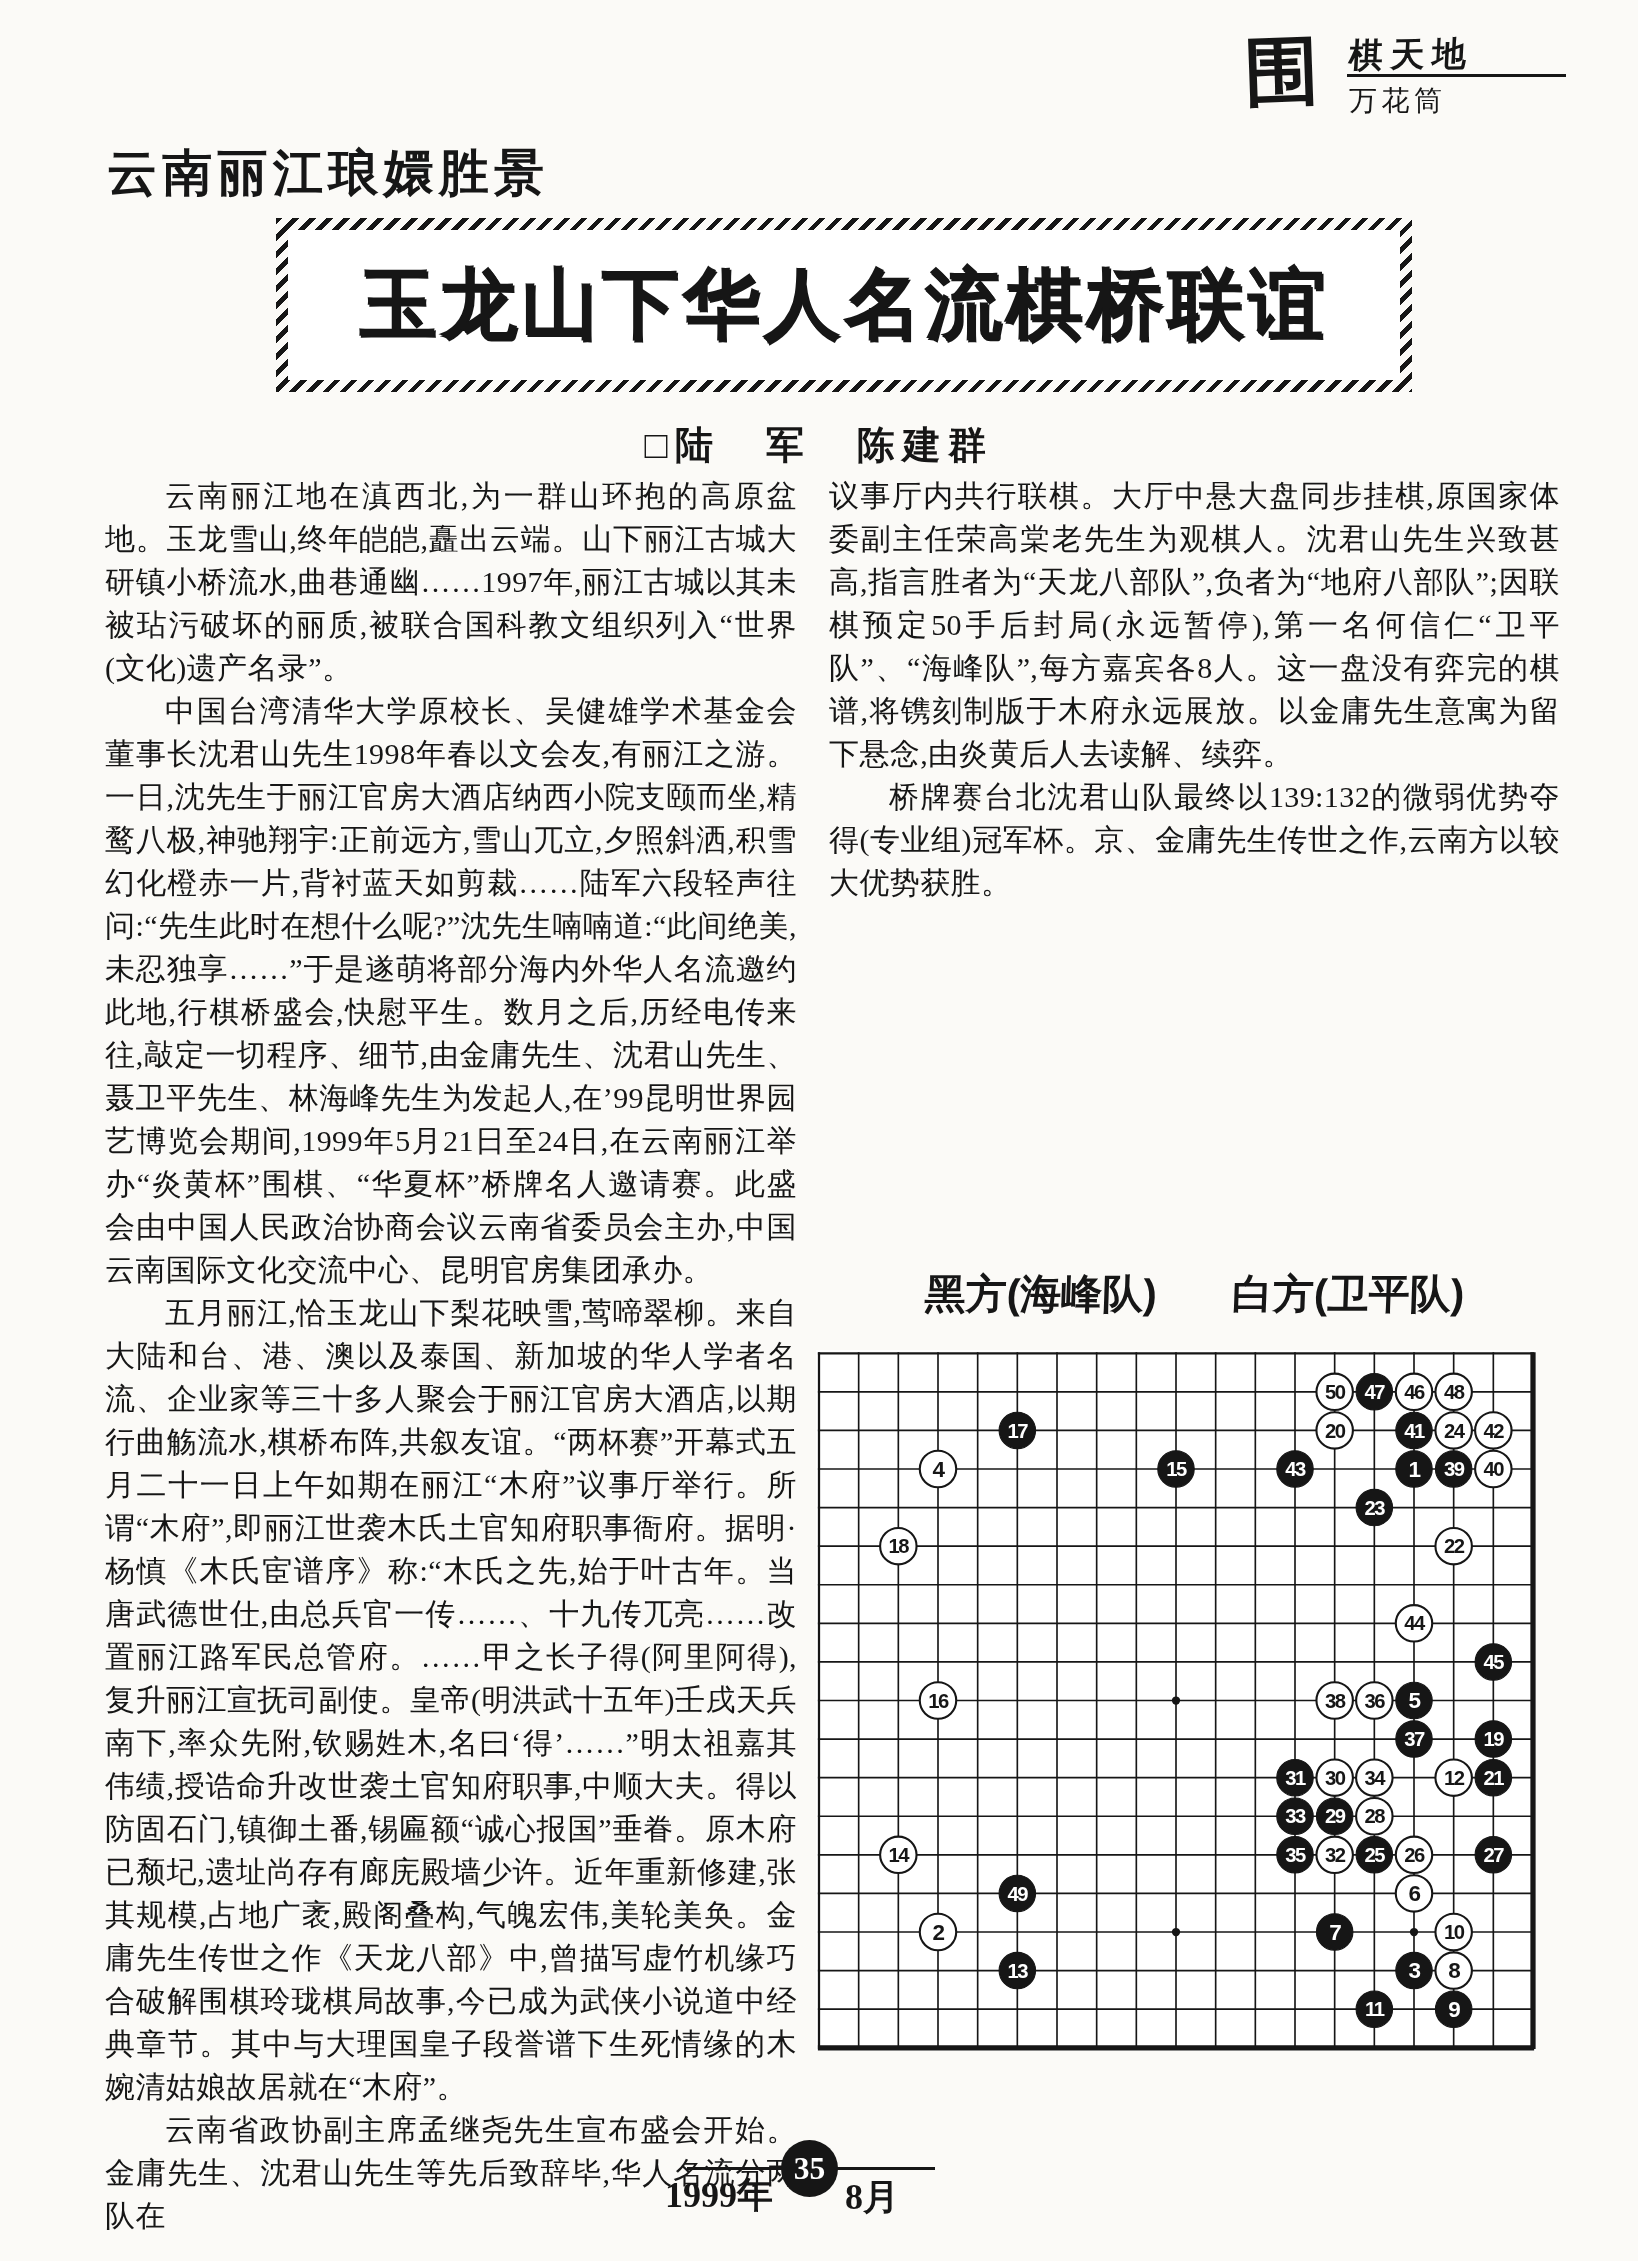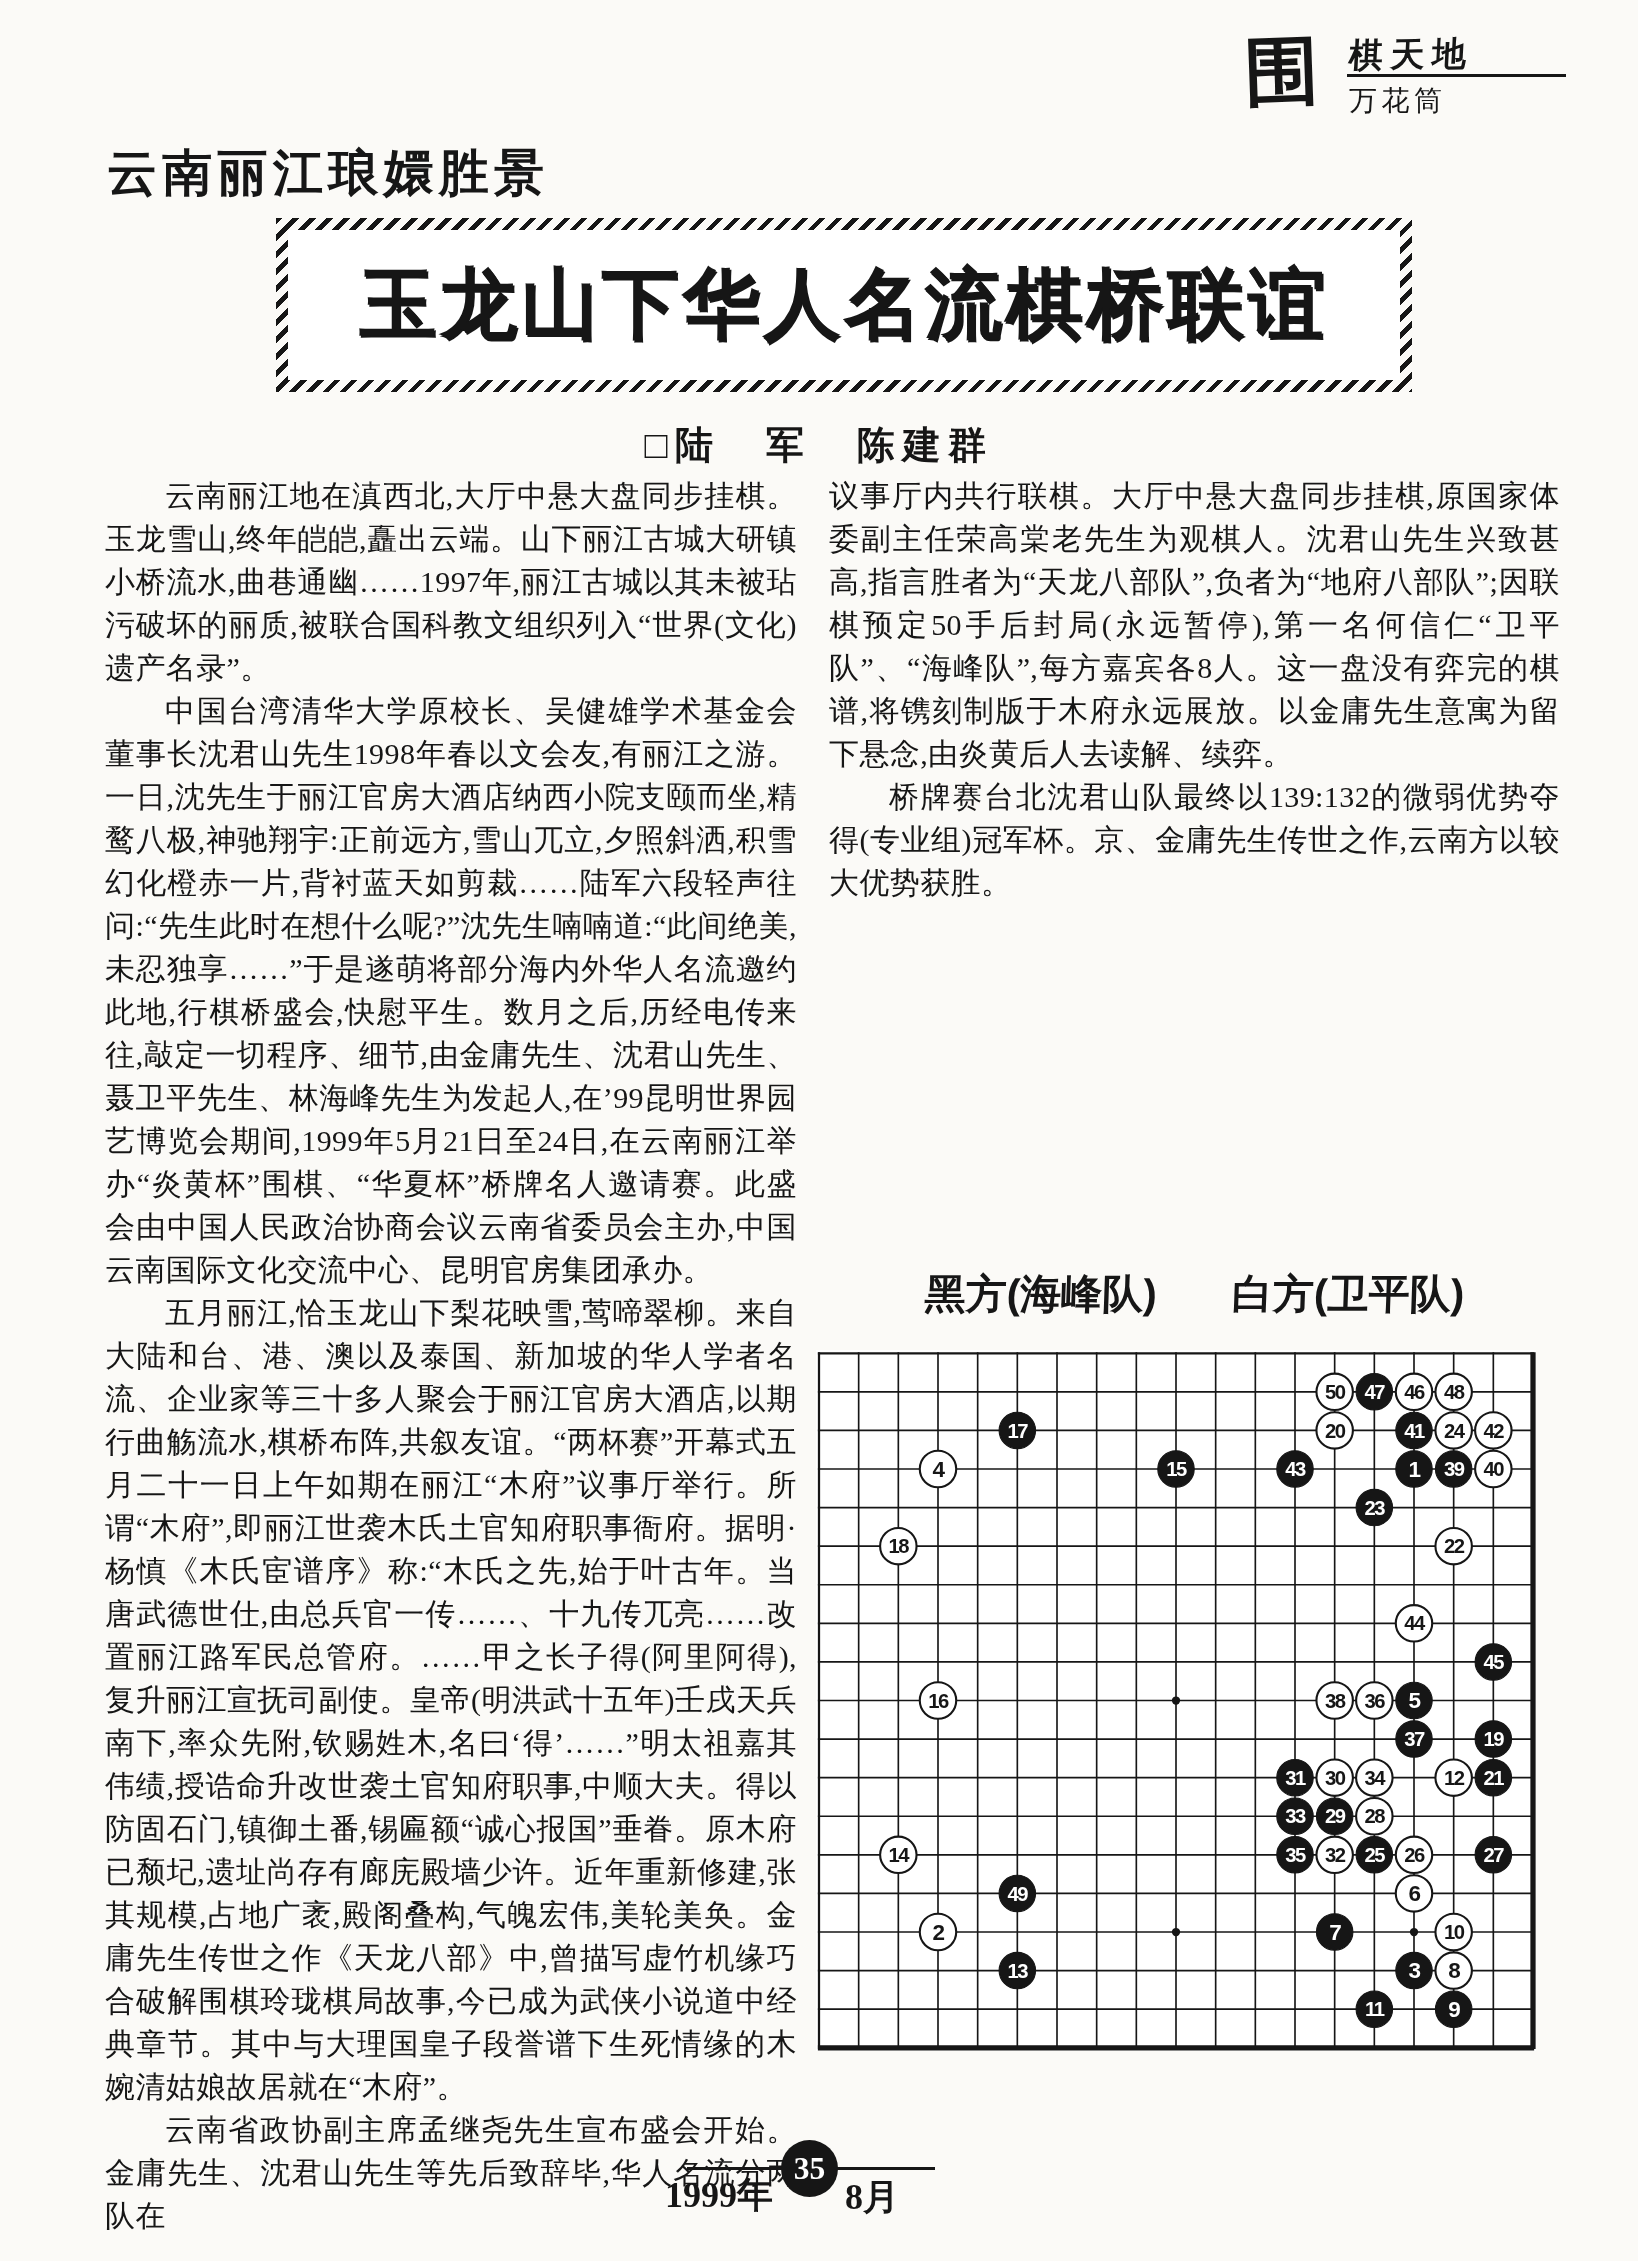--- a/index.html
+++ b/index.html
@@ -91,21 +91,21 @@
 
 <div class="kicker">云南丽江琅嬛胜景</div>
 <div class="title-box">
   <div class="title-inner">
     <span class="title-text">玉龙山下华人名流棋桥联谊</span>
   </div>
 </div>
 <div class="byline">□陆　军　陈建群</div>
 
 <div class="col col-left">
-  <p>云南丽江地在滇西北,大厅中悬大盘同步挂棋。玉龙雪山,终年皑皑,矗出云端。山下丽江古城大研镇小桥流水,曲巷通幽……1997年,丽江古城以其未被玷污破坏的丽质,被联合国科教文组织列入“世界(文化)遗产名录”。</p>
+  <p>云南丽江地在滇西北,为一群山环抱的高原盆地。玉龙雪山,终年皑皑,矗出云端。山下丽江古城大研镇小桥流水,曲巷通幽……1997年,丽江古城以其未被玷污破坏的丽质,被联合国科教文组织列入“世界(文化)遗产名录”。</p>
   <p>中国台湾清华大学原校长、吴健雄学术基金会董事长沈君山先生1998年春以文会友,有丽江之游。一日,沈先生于丽江官房大酒店纳西小院支颐而坐,精鹜八极,神驰翔宇:正前远方,雪山兀立,夕照斜洒,积雪幻化橙赤一片,背衬蓝天如剪裁……陆军六段轻声往问:“先生此时在想什么呢?”沈先生喃喃道:“此间绝美,未忍独享……”于是遂萌将部分海内外华人名流邀约此地,行棋桥盛会,快慰平生。数月之后,历经电传来往,敲定一切程序、细节,由金庸先生、沈君山先生、聂卫平先生、林海峰先生为发起人,在’99昆明世界园艺博览会期间,1999年5月21日至24日,在云南丽江举办“炎黄杯”围棋、“华夏杯”桥牌名人邀请赛。此盛会由中国人民政治协商会议云南省委员会主办,中国云南国际文化交流中心、昆明官房集团承办。</p>
   <p>五月丽江,恰玉龙山下梨花映雪,莺啼翠柳。来自大陆和台、港、澳以及泰国、新加坡的华人学者名流、企业家等三十多人聚会于丽江官房大酒店,以期行曲觞流水,棋桥布阵,共叙友谊。“两杯赛”开幕式五月二十一日上午如期在丽江“木府”议事厅举行。所谓“木府”,即丽江世袭木氏土官知府职事衙府。据明·杨慎《木氏宦谱序》称:“木氏之先,始于叶古年。当唐武德世仕,由总兵官一传……、十九传兀亮……改置丽江路军民总管府。……甲之长子得(阿里阿得),复升丽江宣抚司副使。皇帝(明洪武十五年)壬戌天兵南下,率众先附,钦赐姓木,名曰‘得’……”明太祖嘉其伟绩,授诰命升改世袭土官知府职事,中顺大夫。得以防固石门,镇御土番,锡匾额“诚心报国”垂眷。原木府已颓圮,遗址尚存有廊庑殿墙少许。近年重新修建,张其规模,占地广袤,殿阁叠构,气魄宏伟,美轮美奂。金庸先生传世之作《天龙八部》中,曾描写虚竹机缘巧合破解围棋玲珑棋局故事,今已成为武侠小说道中经典章节。其中与大理国皇子段誉谱下生死情缘的木婉清姑娘故居就在“木府”。</p>
   <p>云南省政协副主席孟继尧先生宣布盛会开始。金庸先生、沈君山先生等先后致辞毕,华人名流分两队在</p>
 </div>
 <div class="col col-right">
   <p class="noindent">议事厅内共行联棋。大厅中悬大盘同步挂棋,原国家体委副主任荣高棠老先生为观棋人。沈君山先生兴致甚高,指言胜者为“天龙八部队”,负者为“地府八部队”;因联棋预定50手后封局(永远暂停),第一名何信仁“卫平队”、“海峰队”,每方嘉宾各8人。这一盘没有弈完的棋谱,将镌刻制版于木府永远展放。以金庸先生意寓为留下悬念,由炎黄后人去读解、续弈。</p>
   <p>桥牌赛台北沈君山队最终以139:132的微弱优势夺得(专业组)冠军杯。京、金庸先生传世之作,云南方以较大优势获胜。</p>
 </div>
 
 <div class="team-labels">

